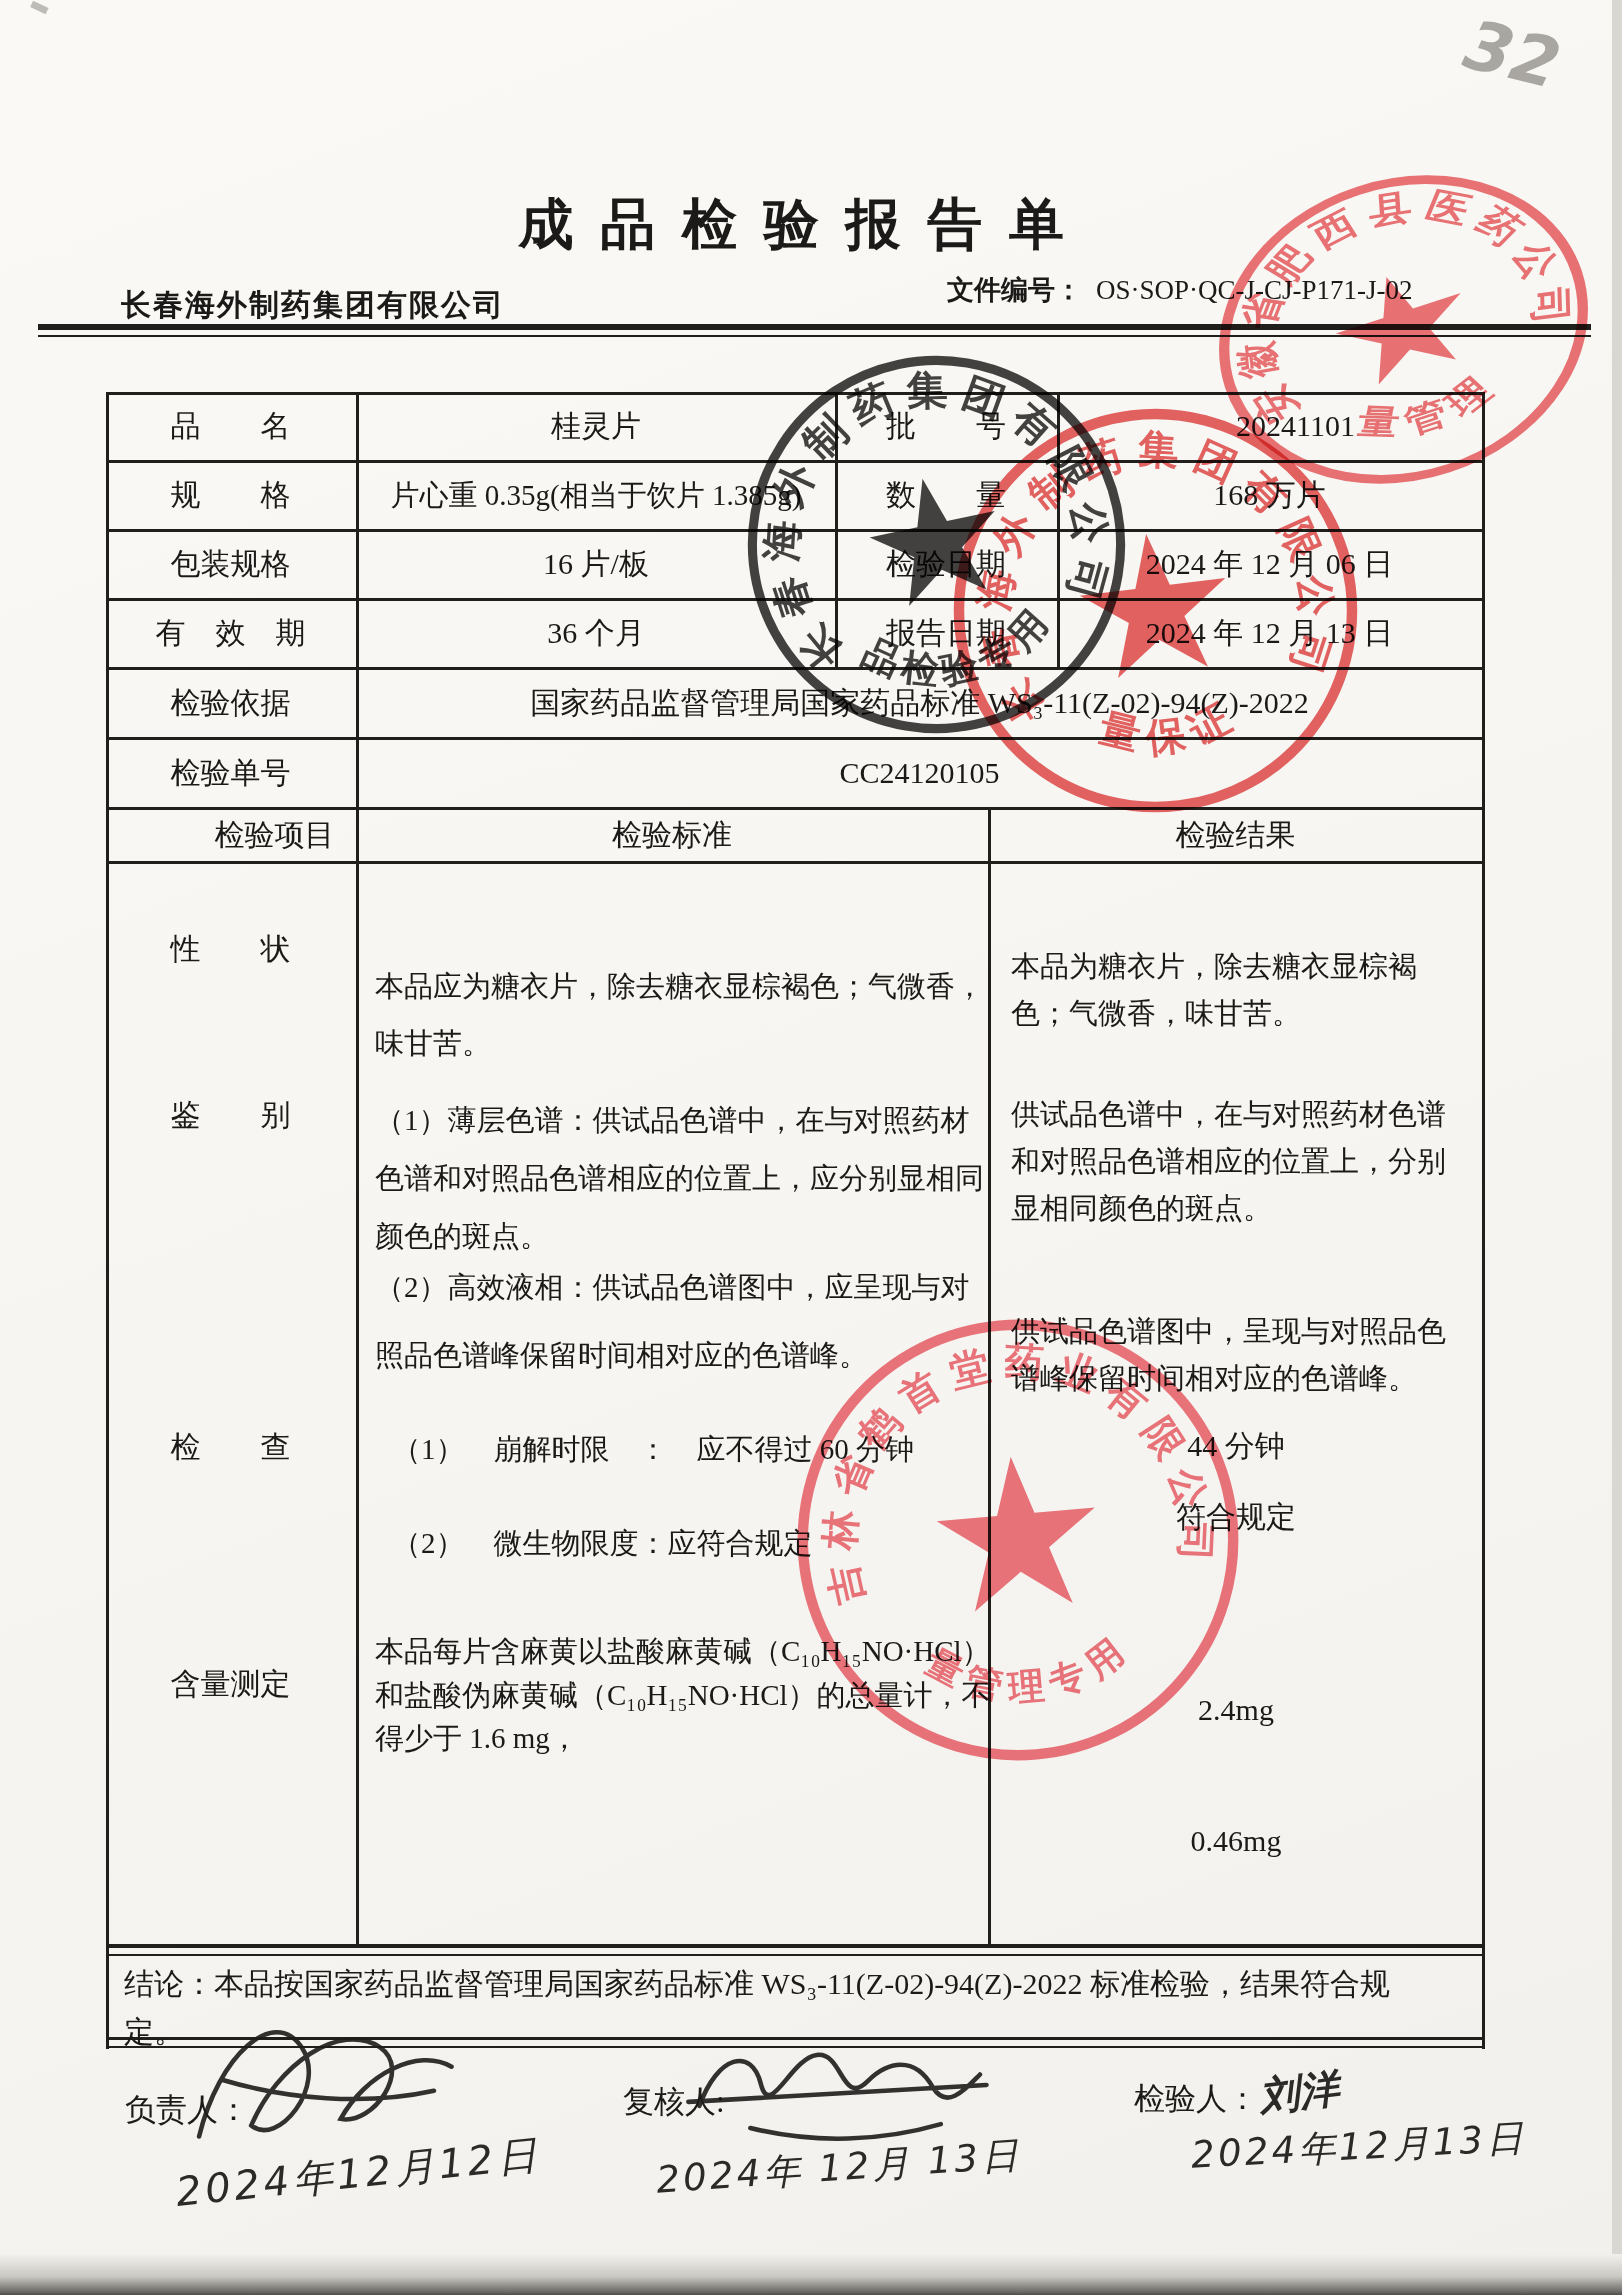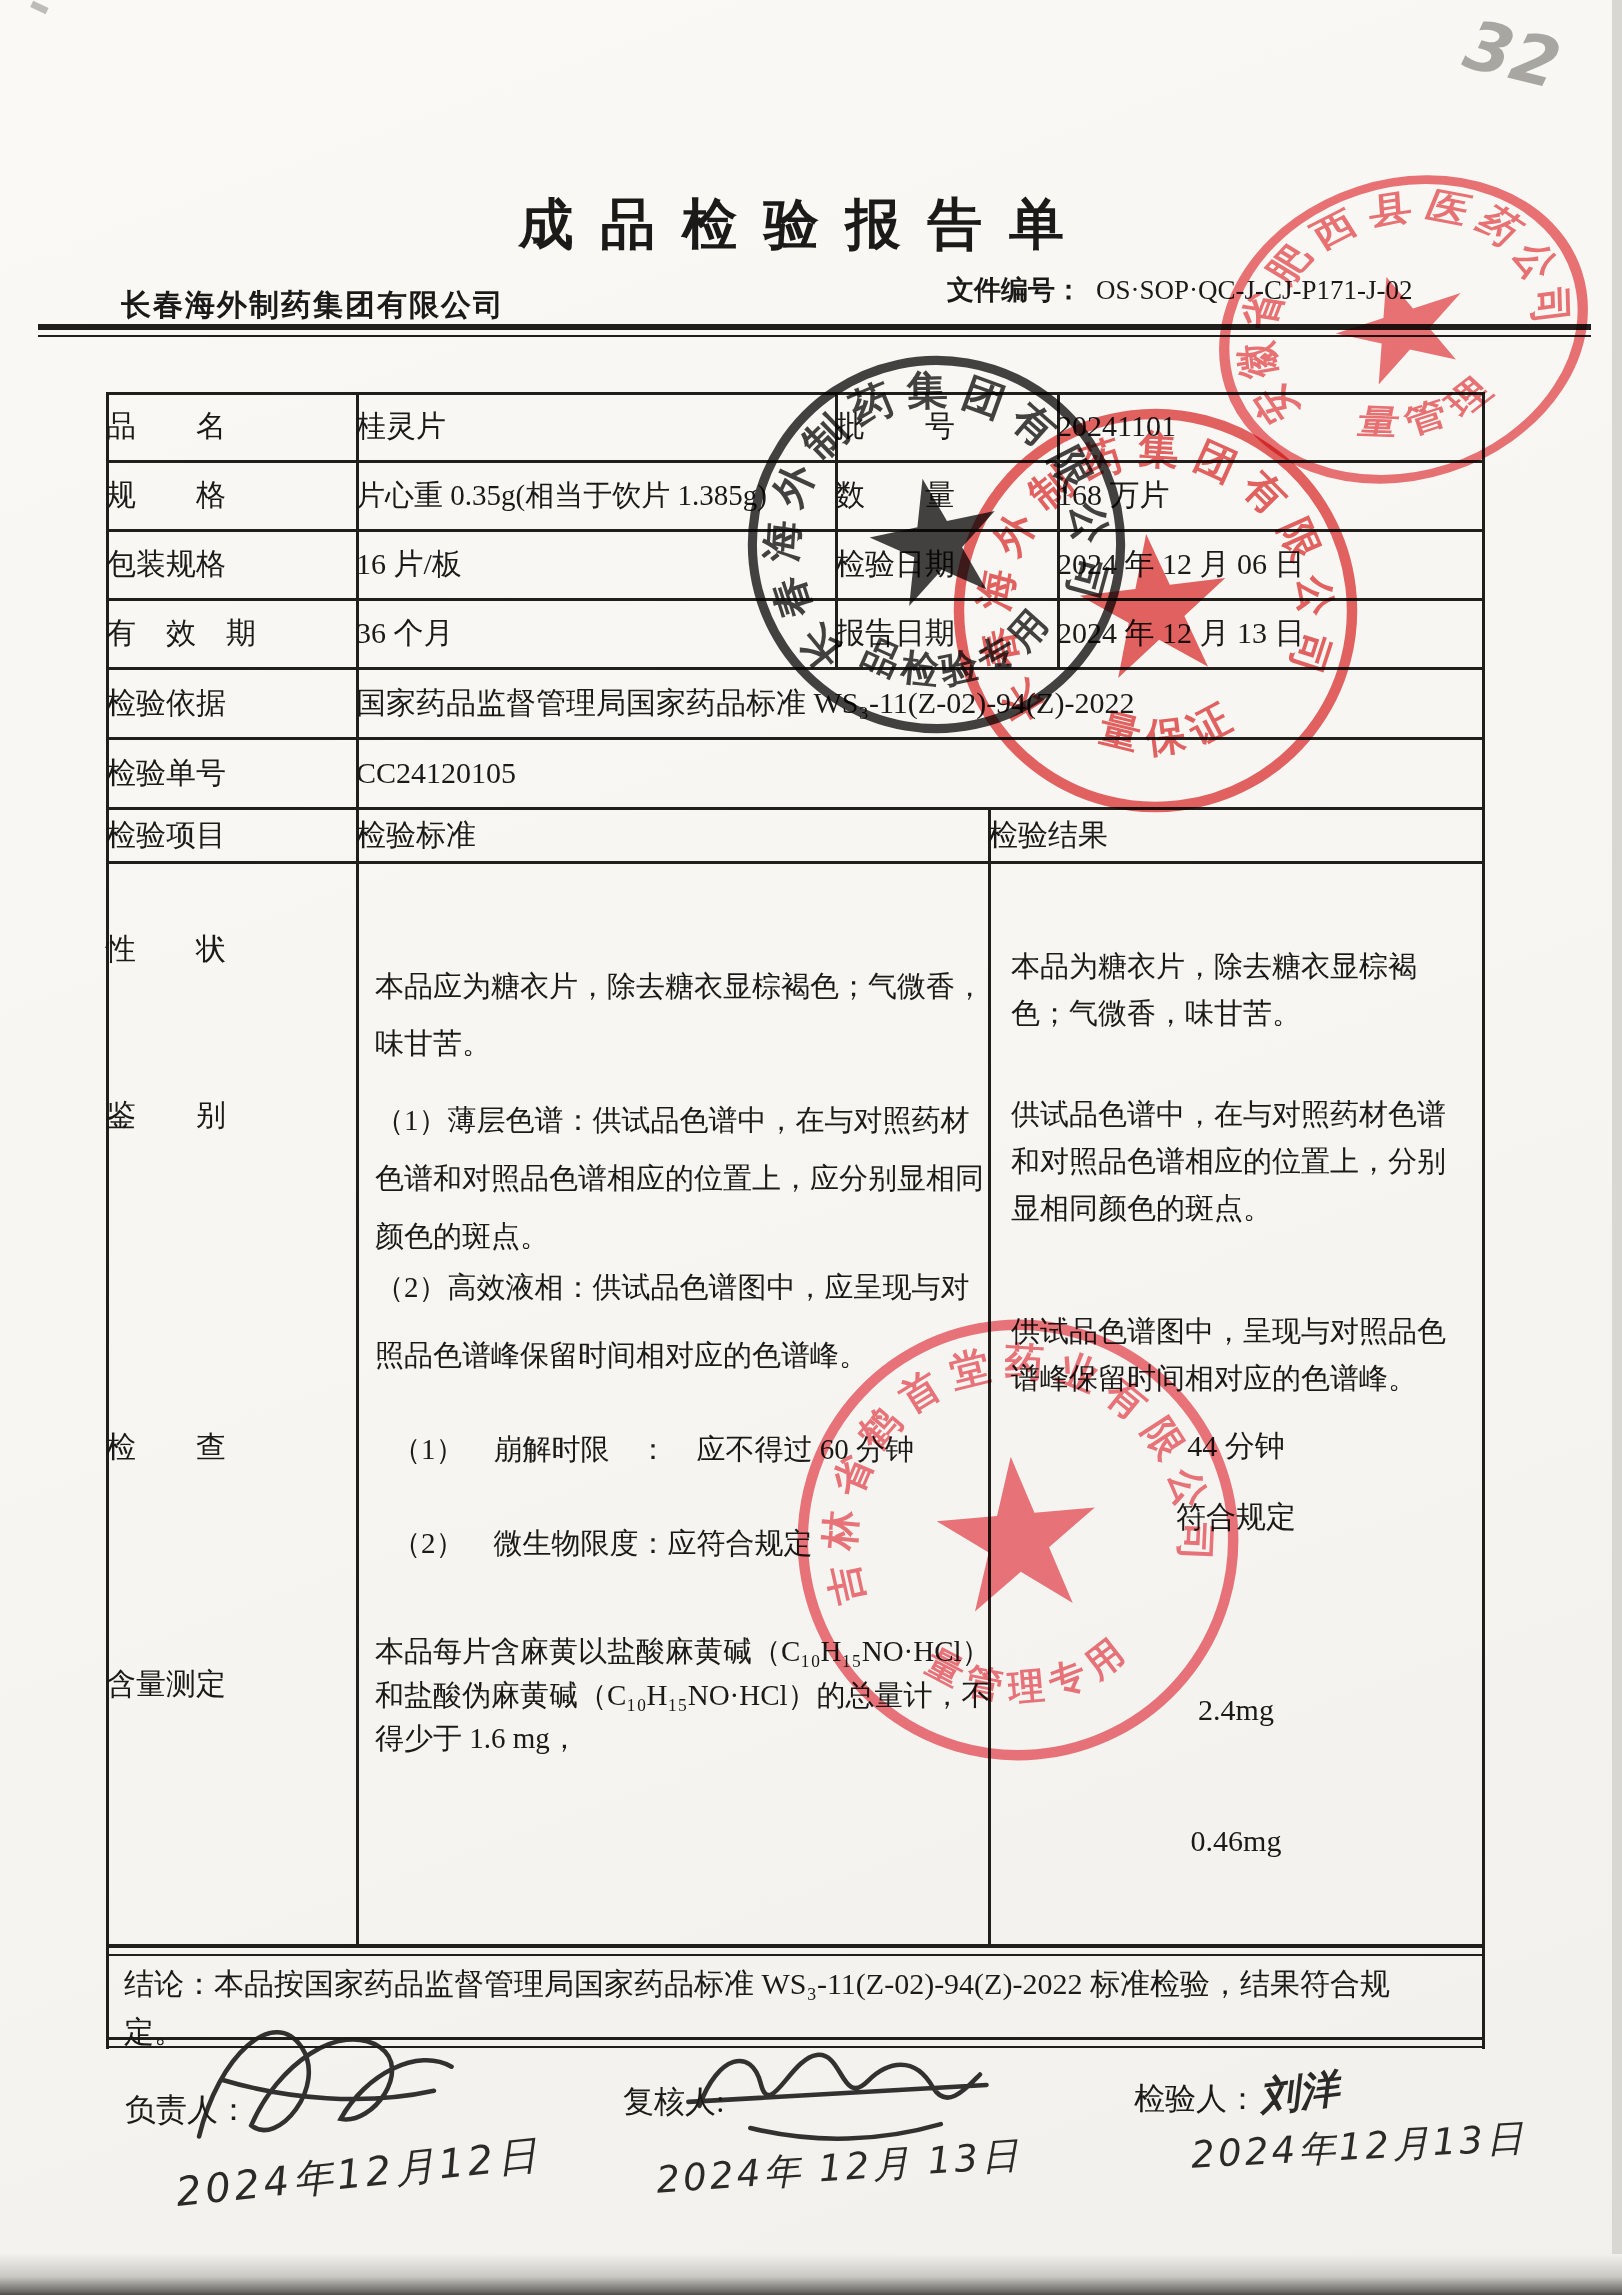--- a/index.html
+++ b/index.html
@@ -4,21 +4,21 @@
 <style>
   html,body{margin:0;padding:0;background:#e8e7e3;}
   #page{
     position:relative;width:1622px;height:2295px;overflow:hidden;
     background:linear-gradient(160deg,#faf9f6 0%,#f6f5f1 55%,#f1f0ec 100%);
     font-family:"Liberation Serif","DejaVu Serif",serif;color:#1b1a18;
   }
   .abs{position:absolute;}
   .line{position:absolute;background:#211f1c;}
   .txt{position:absolute;line-height:1.25;white-space:nowrap;}
-  .cell{position:absolute;text-align:left;font-size:30px;line-height:1.25;}
+  .cell{position:absolute;text-align:center;font-size:30px;line-height:1.25;}
   .block{position:absolute;font-size:29px;text-align:left;}
   .res{position:absolute;left:1011px;width:450px;font-size:29px;line-height:1.62;text-align:left;}
   .resc{position:absolute;left:1011px;width:450px;font-size:30px;text-align:center;}
   .hand{font-family:"DejaVu Sans","Liberation Sans",sans-serif;font-style:italic;color:#2b2a28;}
   .stamp{position:absolute;mix-blend-mode:multiply;}
   .stamp text{font-family:"Liberation Serif","DejaVu Serif",serif;font-weight:bold;}
   .sig-svg{position:absolute;left:0;top:0;pointer-events:none;}
 </style>
 </head>
 <body>
@@ -76,21 +76,21 @@
   <div class="cell" style="left:106px;top:614px;width:249px;">有　效　期</div>
   <div class="cell" style="left:356px;top:614px;width:480px;">36 个月</div>
   <div class="cell" style="left:835px;top:614px;width:222px;">报告日期</div>
   <div class="cell" style="left:1057px;top:614px;width:425px;">2024 年 12 月 13 日</div>
 
   <div class="cell" style="left:106px;top:684px;width:249px;">检验依据</div>
   <div class="cell" style="left:356px;top:684px;width:1127px;">国家药品监督管理局国家药品标准 WS₃-11(Z-02)-94(Z)-2022</div>
   <div class="cell" style="left:106px;top:754px;width:249px;">检验单号</div>
   <div class="cell" style="left:356px;top:754px;width:1127px;">CC24120105</div>
 
-  <div class="cell" style="left:106px;top:816px;width:249px;">检验项目</div>
+  <div class="cell" style="left:106px;top:816px;width:249px;padding-left:44px;">检验项目</div>
   <div class="cell" style="left:988px;top:816px;width:495px;">检验结果</div>
   <div class="cell" style="left:356px;top:816px;width:632px;">检验标准</div>
 
   <div class="cell" style="left:106px;top:930px;width:249px;">性　　状</div>
   <div class="block" style="left:375px;top:958px;width:617px;line-height:1.95;white-space:normal;">本品应为糖衣片，除去糖衣显棕褐色；气微香，味甘苦。</div>
   <div class="res" style="top:943px;white-space:normal;">本品为糖衣片，除去糖衣显棕褐色；气微香，味甘苦。</div>
 
   <div class="cell" style="left:106px;top:1096px;width:249px;">鉴　　别</div>
   <div class="block" style="left:375px;top:1091px;width:617px;line-height:2.0;white-space:normal;">（1）薄层色谱：供试品色谱中，在与对照药材色谱和对照品色谱相应的位置上，应分别显相同颜色的斑点。</div>
   <div class="res" style="top:1091px;white-space:normal;">供试品色谱中，在与对照药材色谱和对照品色谱相应的位置上，分别显相同颜色的斑点。</div>

